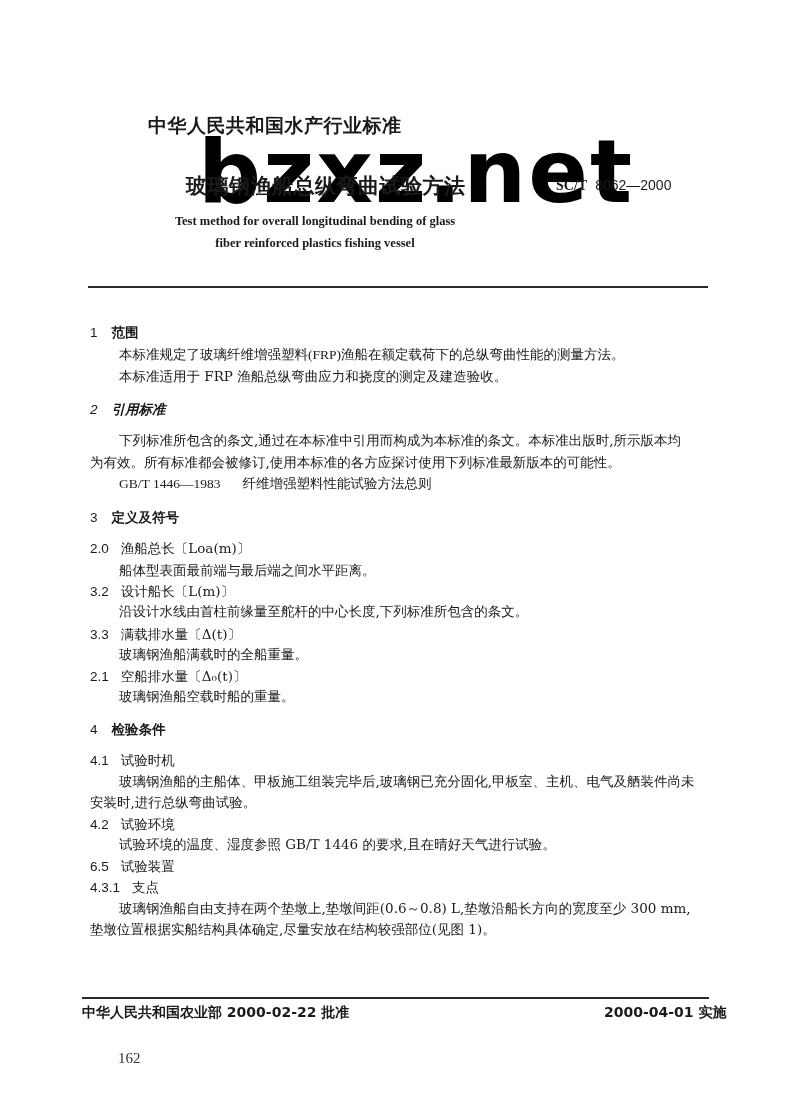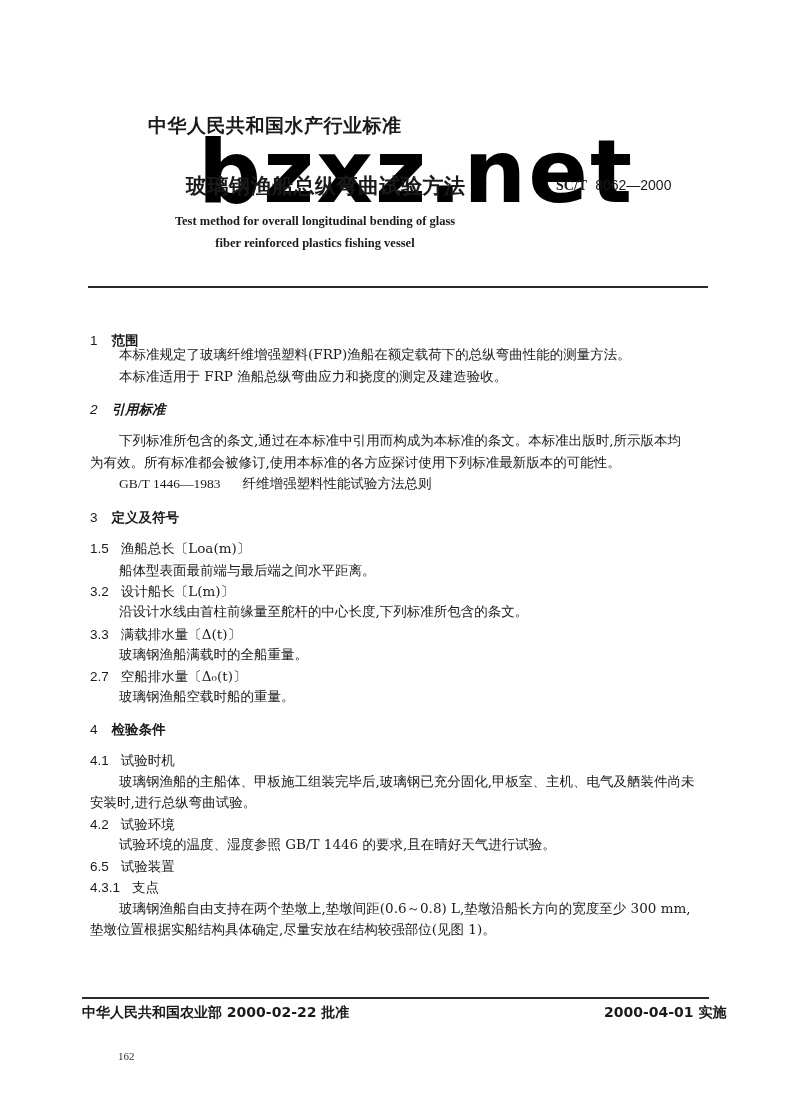--- a/index.html
+++ b/index.html
@@ -85,76 +85,76 @@
       left: 82px; top: 1004px;
       font-size: 14px; font-weight: bold;
     }
     .footer-right {
       left: 604px; top: 1004px;
       font-size: 14px; font-weight: bold;
     }
     .page-num {
       left: 118px; top: 1050px;
       font-family: "Liberation Serif", serif;
-      font-size: 11px; color: #333;
+      font-size: 15px; color: #333;
     }
   </style>
 </head>
 <body>
 
 <div class="abs watermark">bzxz.net</div>
 
 <div class="layer">
 
   <div class="abs std-category sans">中华人民共和国水产行业标准</div>
   <div class="abs std-title sans">玻璃钢渔船总纵弯曲试验方法</div>
   <div class="abs std-code">
     <span class="sc">SC/T</span><span class="num">8062—2000</span>
   </div>
   <div class="abs en-title en1">Test method for overall longitudinal bending of glass</div>
   <div class="abs en-title en2">fiber reinforced plastics fishing vessel</div>
 
   <div class="rule rule-top"></div>
 
-  <div class="abs h1 sans" style="top:332px;">
+  <div class="abs h1 sans" style="top:324px;">
     <span class="num">1</span><span>范围</span>
   </div>
-  <div class="abs p ind" style="top:344px;">本标准规定了玻璃纤维增强塑料(FRP)渔船在额定载荷下的总纵弯曲性能的测量方法。</div>
+  <div class="abs p ind" style="top:344px;font-family:Liberation Serif, serif;">本标准规定了玻璃纤维增强塑料(FRP)渔船在额定载荷下的总纵弯曲性能的测量方法。</div>
   <div class="abs p ind" style="top:366px;">本标准适用于 FRP 渔船总纵弯曲应力和挠度的测定及建造验收。</div>
 
   <div class="abs h1 sans" style="top:401px;font-style:italic;">
     <span class="num">2</span><span>引用标准</span>
   </div>
   <div class="abs p ind" style="top:430px;">下列标准所包含的条文,通过在本标准中引用而构成为本标准的条文。本标准出版时,所示版本均</div>
   <div class="abs p cont" style="top:452px;">为有效。所有标准都会被修订,使用本标准的各方应探讨使用下列标准最新版本的可能性。</div>
   <div class="abs p ind" style="top:473px;">
     <span class="ref-code">GB/T 1446—1983</span><span style="display:inline-block;width:22px;"></span><span>纤维增强塑料性能试验方法总则</span>
   </div>
 
   <div class="abs h1 sans" style="top:509px;">
     <span class="num">3</span><span>定义及符号</span>
   </div>
 
   <div class="abs h2" style="top:540px;">
-    <span class="num">1.5</span><span>渔船总长〔Loa(m)〕</span>
+    <span class="num">2.0</span><span>渔船总长〔Loa(m)〕</span>
   </div>
   <div class="abs p ind" style="top:560px;">船体型表面最前端与最后端之间水平距离。</div>
 
   <div class="abs h2" style="top:583px;">
     <span class="num">3.2</span><span>设计船长〔L(m)〕</span>
   </div>
   <div class="abs p ind" style="top:601px;">沿设计水线由首柱前缘量至舵杆的中心长度,下列标准所包含的条文。</div>
 
   <div class="abs h2" style="top:626px;">
     <span class="num">3.3</span><span>满载排水量〔Δ(t)〕</span>
   </div>
   <div class="abs p ind" style="top:644px;">玻璃钢渔船满载时的全船重量。</div>
 
   <div class="abs h2" style="top:668px;">
-    <span class="num">2.7</span><span>空船排水量〔Δ₀(t)〕</span>
+    <span class="num">2.1</span><span>空船排水量〔Δ₀(t)〕</span>
   </div>
   <div class="abs p ind" style="top:686px;">玻璃钢渔船空载时船的重量。</div>
 
   <div class="abs h1 sans" style="top:721px;">
     <span class="num">4</span><span>检验条件</span>
   </div>
 
   <div class="abs h2" style="top:752px;">
     <span class="num">4.1</span><span>试验时机</span>
   </div>

